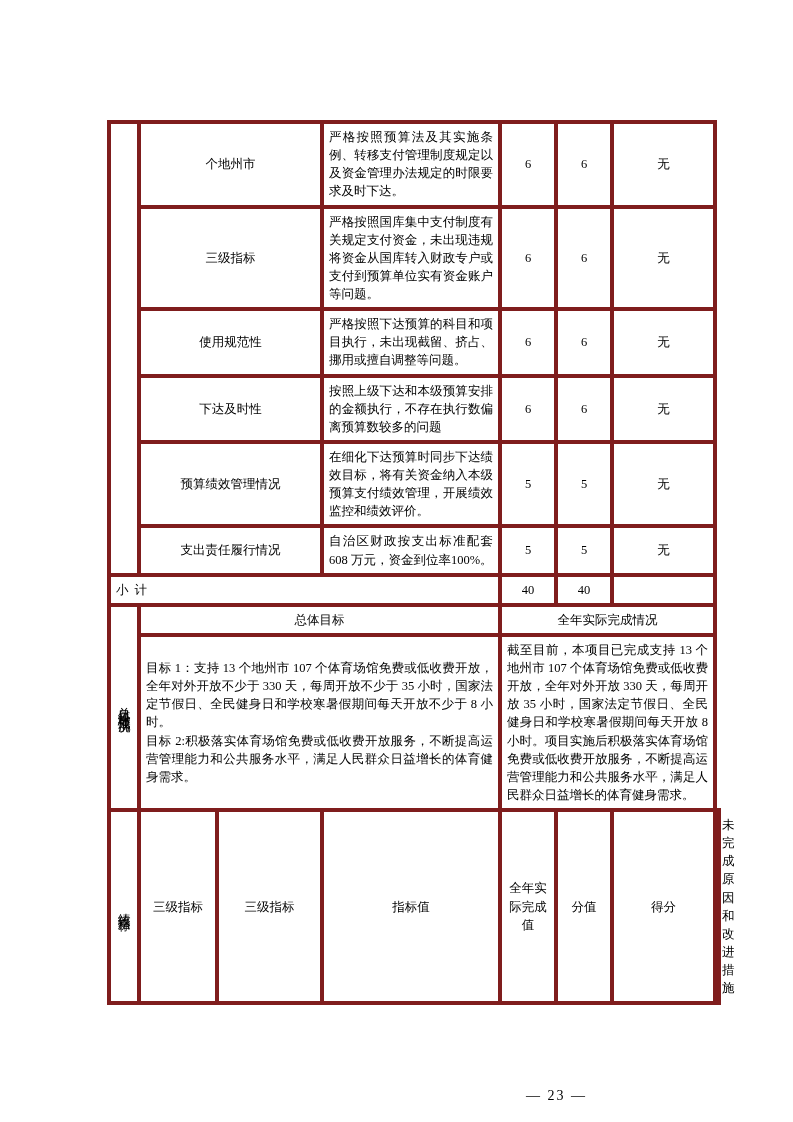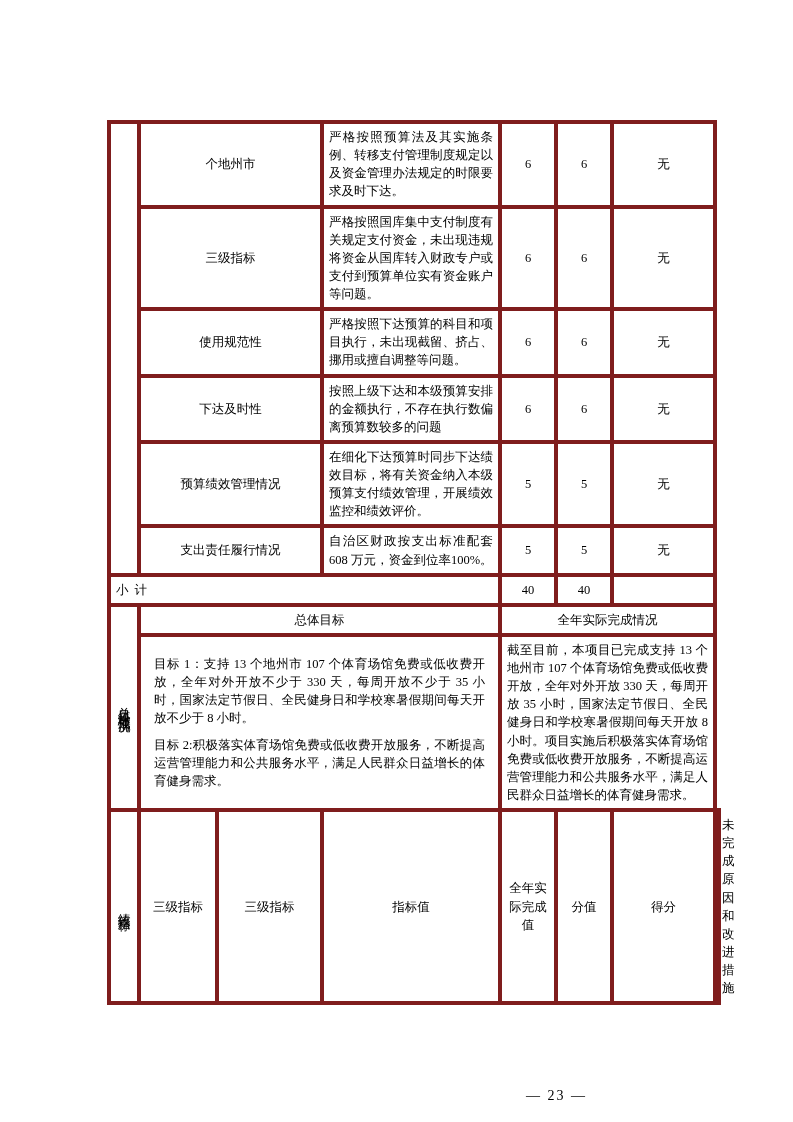--- a/index.html
+++ b/index.html
@@ -73,21 +73,21 @@
   .goal-head {
     text-align: center;
     font-size: 12.5px;
   }
   .goal-body {
     font-size: 12.5px;
     line-height: 1.6;
     text-align: justify;
     text-justify: inter-ideograph;
   }
-  .goal-body p { margin: 8px; text-indent: 0; }
+  .goal-body p { margin: 0; text-indent: 0; }
   .pagenum {
     position: absolute;
     left: 0;
     top: 1088px;
     width: 653px;
     text-align: center;
     font-size: 14px;
     letter-spacing: 2px;
   }
   .pagenum span { padding-left: 460px; }

